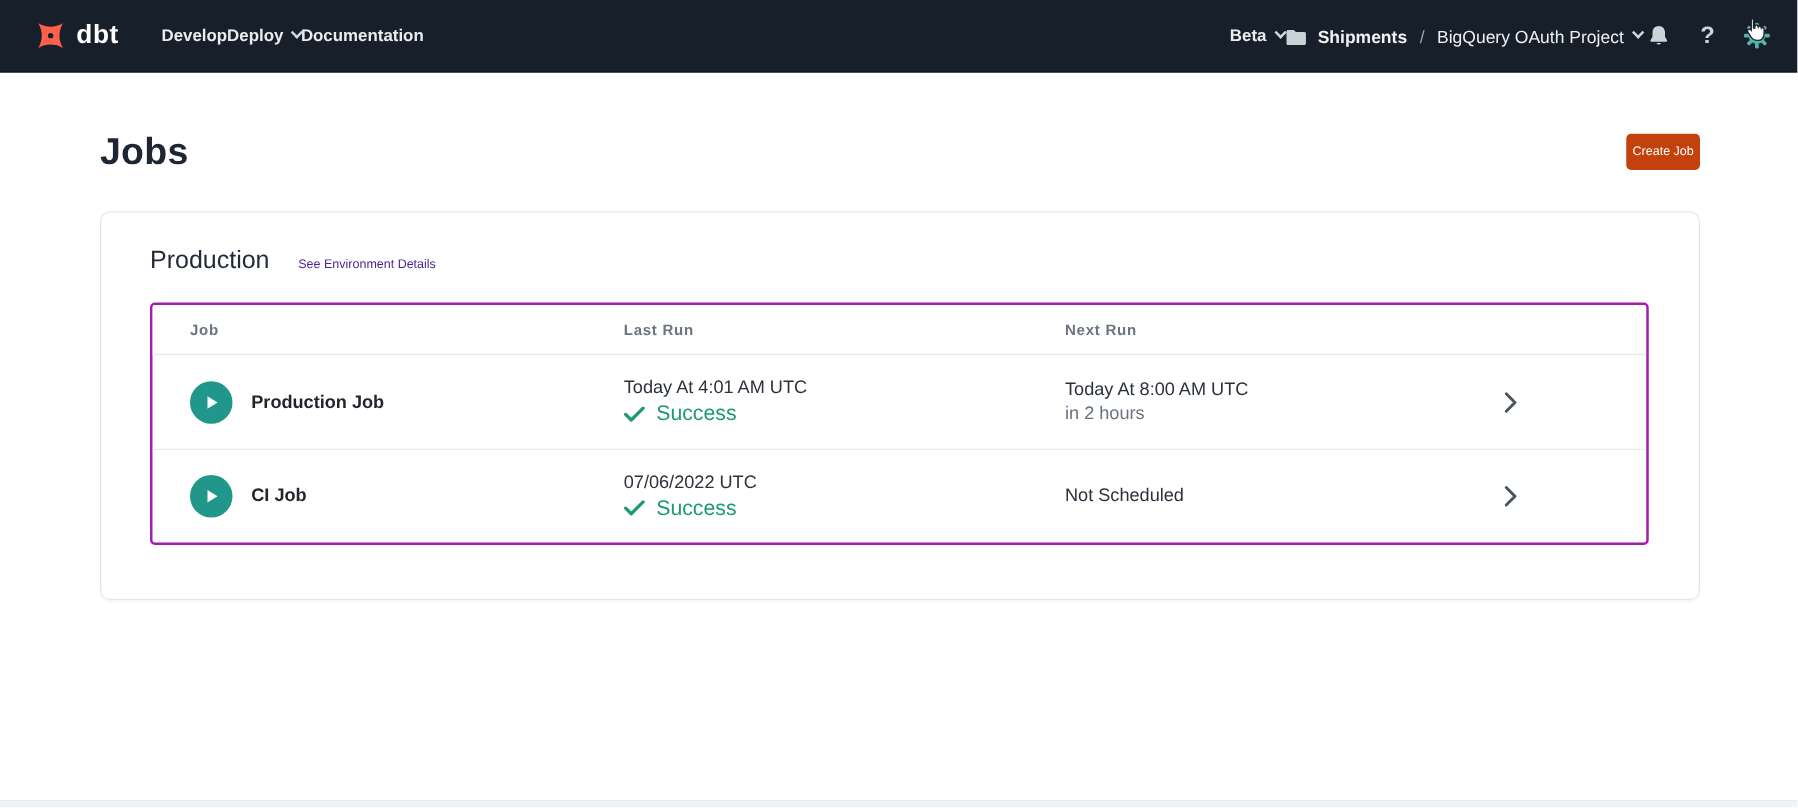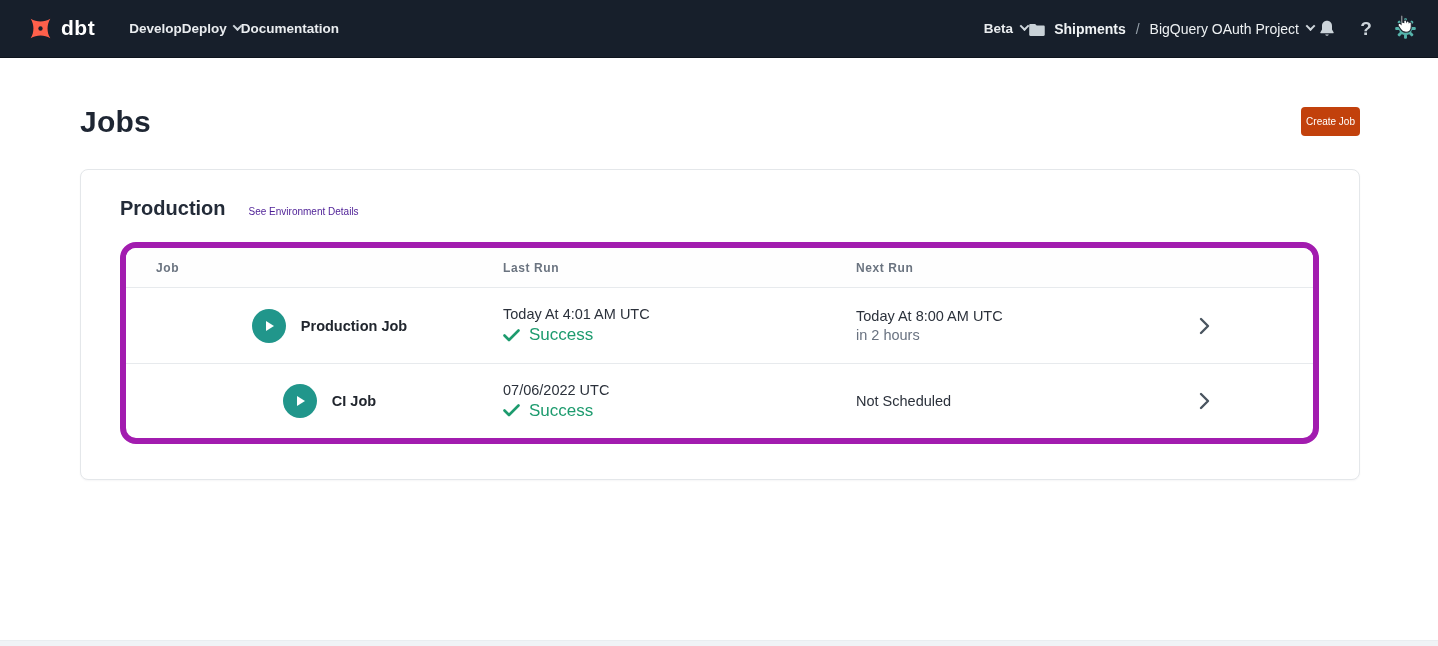--- a/index.html
+++ b/index.html
@@ -38,32 +38,32 @@
     padding:9px 5px; cursor:pointer; margin-top:2px;
   }
 
   
   .card {
     margin:30px 78px 0 80px; border:1px solid #e4e7ea; border-radius:8px;
     background:#ffffff; box-shadow:0 1px 2px rgba(16,24,40,0.04);
     padding:27px 40px 36px 39px; height:311px;
   }
   .card-head { display:flex; align-items:baseline; gap:23px; }
-  .env-name { font-size:20px; font-weight:700; color:#232b38; }
+  .env-name { font-size:20px; font-weight:400; color:#232b38; }
   .env-link { font-size:10px; font-weight:400; color:#4c1d95; text-decoration:none; cursor:pointer; }
 
   
-  .jobs-table { margin-top:22px; border:6px solid #a21caf; border-radius:16px; overflow:hidden; }
+  .jobs-table { margin-top:22px; border:2px solid #a21caf; border-radius:4px; overflow:hidden; }
   .tgrid { display:grid; grid-template-columns:377px 353px 1fr 218px; align-items:center; }
   .thead { height:40px; border-bottom:1px solid #e7eaed; background:#fefefe; }
   .th { font-size:12px; font-weight:700; color:#6b7480; letter-spacing:0.6px; }
   .th.c1 { padding-left:30px; }
   .trow { height:75px; cursor:pointer; }
   .trow + .trow { border-top:1px solid #e7eaed; }
-  .cell-job { display:flex; align-items:center; gap:15px; padding-left:30px;justify-content:center; }
+  .cell-job { display:flex; align-items:center; gap:15px; padding-left:30px; }
   .play-btn {
     width:34px; height:34px; border-radius:50%; background:#21968b; border:none;
     display:flex; align-items:center; justify-content:center; cursor:pointer; flex:0 0 34px;
   }
   .job-name { font-size:14.5px; font-weight:700; color:#21262e; }
   .cell-lines { display:flex; flex-direction:column; gap:3px; }
   .line-main { font-size:14.5px; color:#2b313b; }
   .line-sub { font-size:14.5px; color:#697280; }
   .status-line { display:flex; align-items:center; gap:9px; }
   .status-text { font-size:17px; color:#1d9b6e; }

